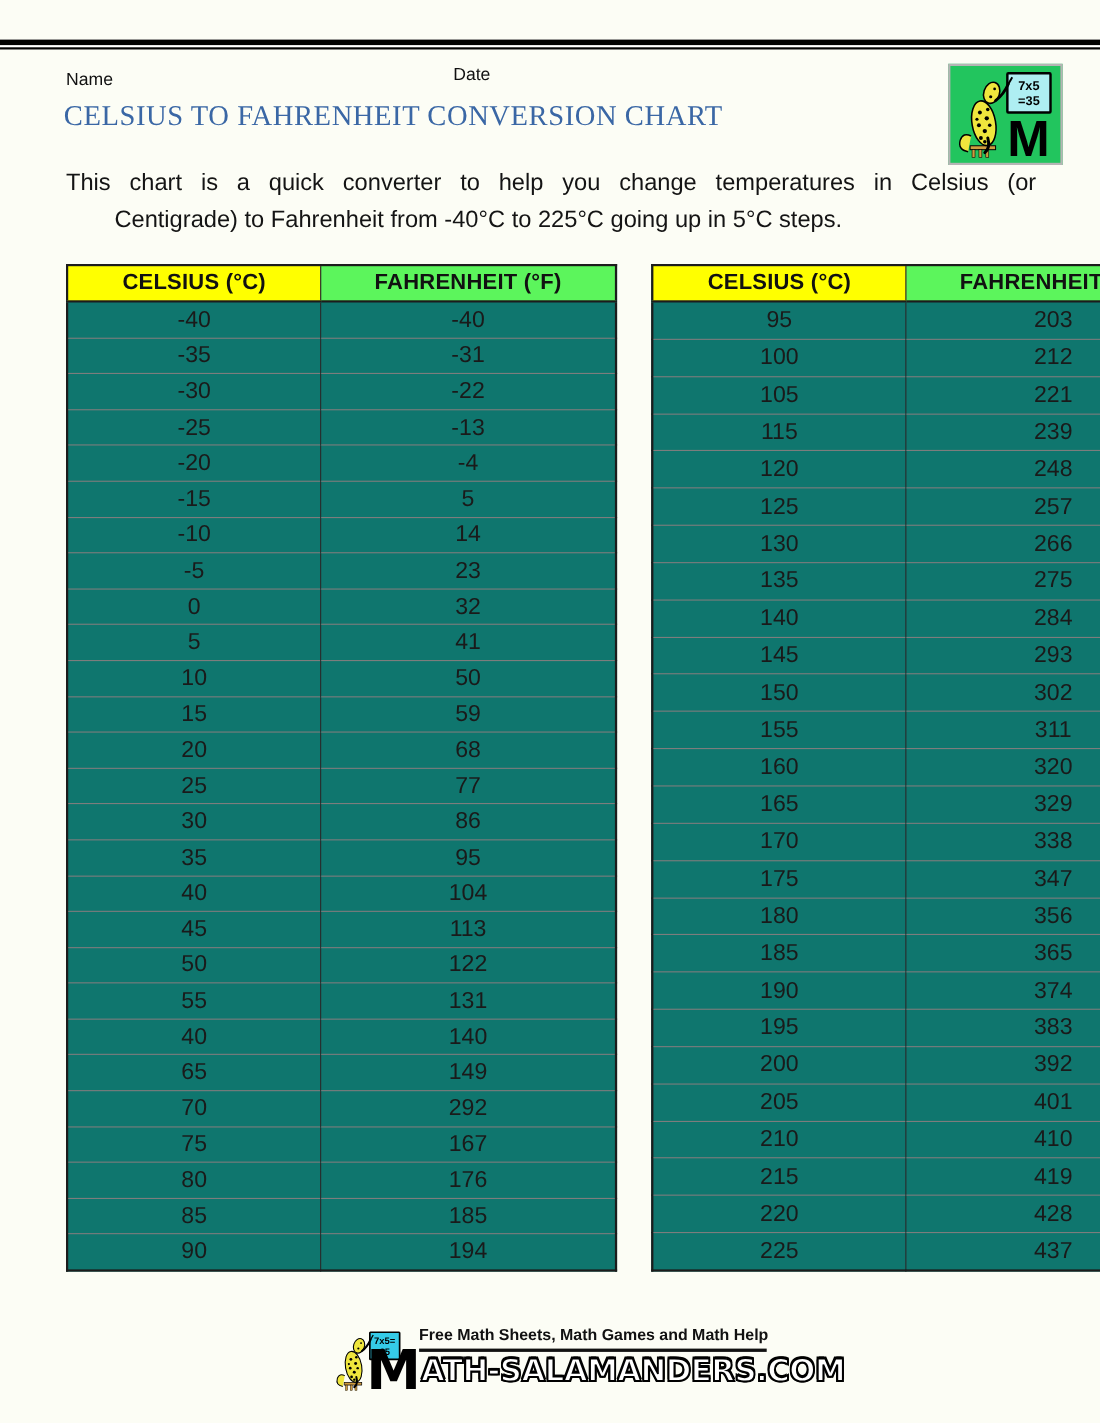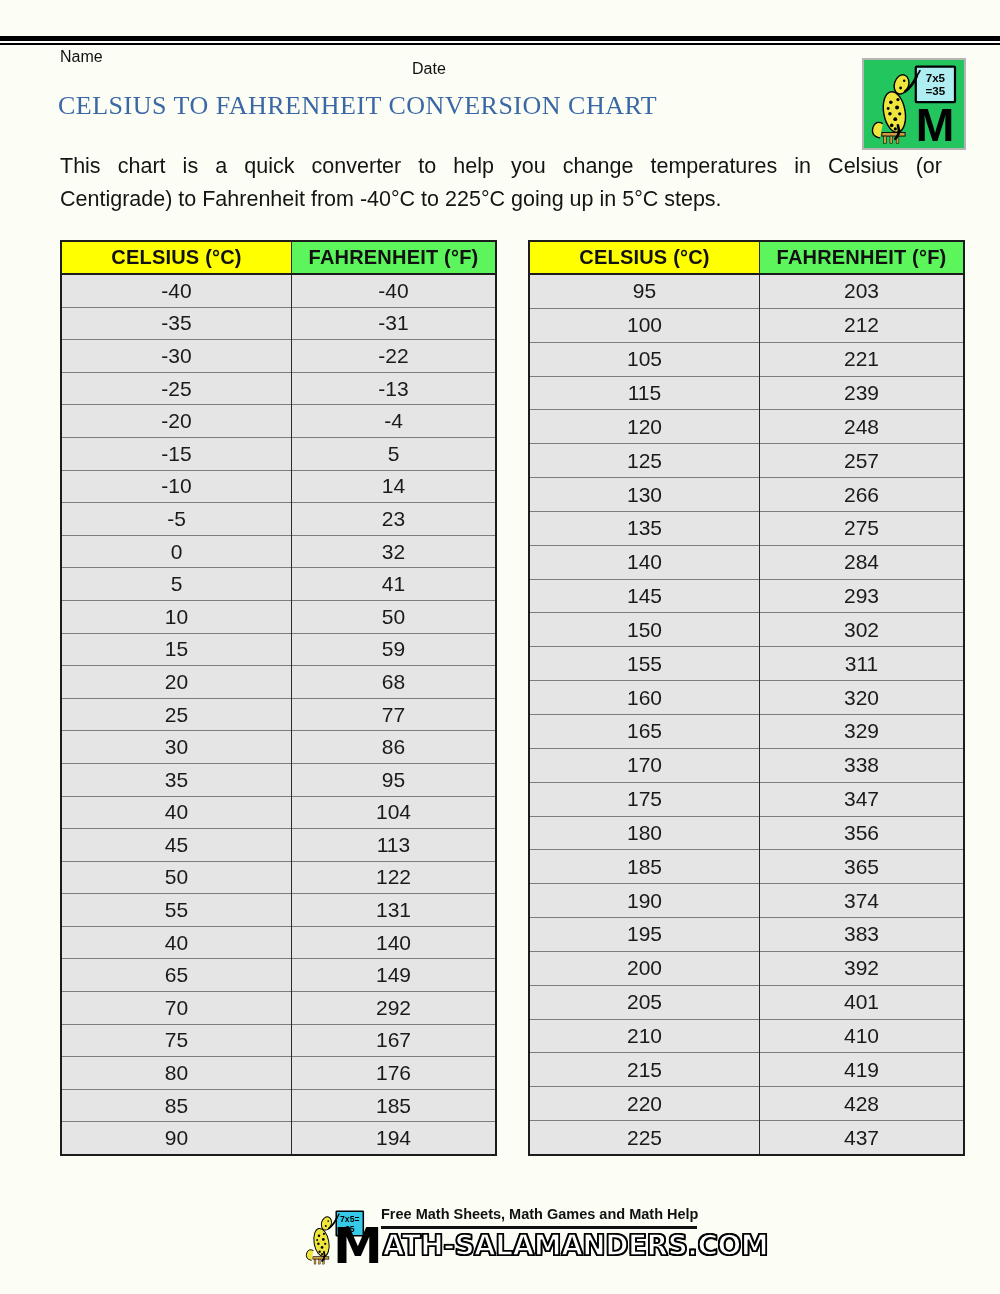--- a/index.html
+++ b/index.html
@@ -13,21 +13,21 @@
   }
   .page{position:absolute;inset:0;}
 
   
   .top-bar{
     position:absolute;top:36px;left:0;right:0;
     height:2px;background:#fff;
     border-top:5px solid #000;border-bottom:2px solid #000;
   }
 
-  .name-label{position:absolute;left:60px;top:48px;font-size:16px;color:#111;}
+  .name-label{position:absolute;left:60px;top:64px;font-size:16px;color:#111;}
   .date-label{position:absolute;left:412px;top:60px;font-size:16px;color:#111;}
 
   .logo-box{
     position:absolute;left:862px;top:58px;width:100px;height:88px;
     border:2px solid #b5b5b5;background:#22c55e;
     display:flex;align-items:center;justify-content:center;
   }
   .logo-box svg{width:94px;height:82px;}
 
   .page-title{
@@ -36,27 +36,27 @@
     font-size:26px;font-weight:normal;
     color:var(--title_blue,#3a67a5);
     letter-spacing:0.5px;white-space:nowrap;
   }
 
   .description{
     position:absolute;left:60px;top:150px;width:882px;
     font-size:21.5px;line-height:33px;color:#141414;
   }
   .desc-line1{text-align:justify;text-align-last:justify;}
-  .desc-line2{text-align:left;}
+  .desc-line2{text-align:left;margin-left:44px;}
 
   
   .tables{position:absolute;left:60px;top:240px;display:flex;gap:31px;}
   table.conv{
-    border-collapse:collapse;table-layout:fixed;width:437px;
-    border:2px solid #1c1c1c;background:#e5e5e5;
+    border-collapse:collapse;table-layout:fixed;width:501px;
+    border:2px solid #1c1c1c;background:#0f766e;
   }
   table.conv th{
     height:31px;font-size:20px;font-weight:bold;letter-spacing:0.2px;
     border-bottom:2px solid #1c1c1c;padding:0;text-align:center;color:#111;
   }
   table.conv th.c-head{background:var(--header_yellow,#ffff00);width:229px;}
   table.conv th.f-head{background:var(--header_green,#5cf55c);}
   table.conv th:first-child, table.conv td:first-child{border-right:1.5px solid #2a2a2a;}
   table.conv td{
     height:31.6px;padding:0;text-align:center;vertical-align:middle;

